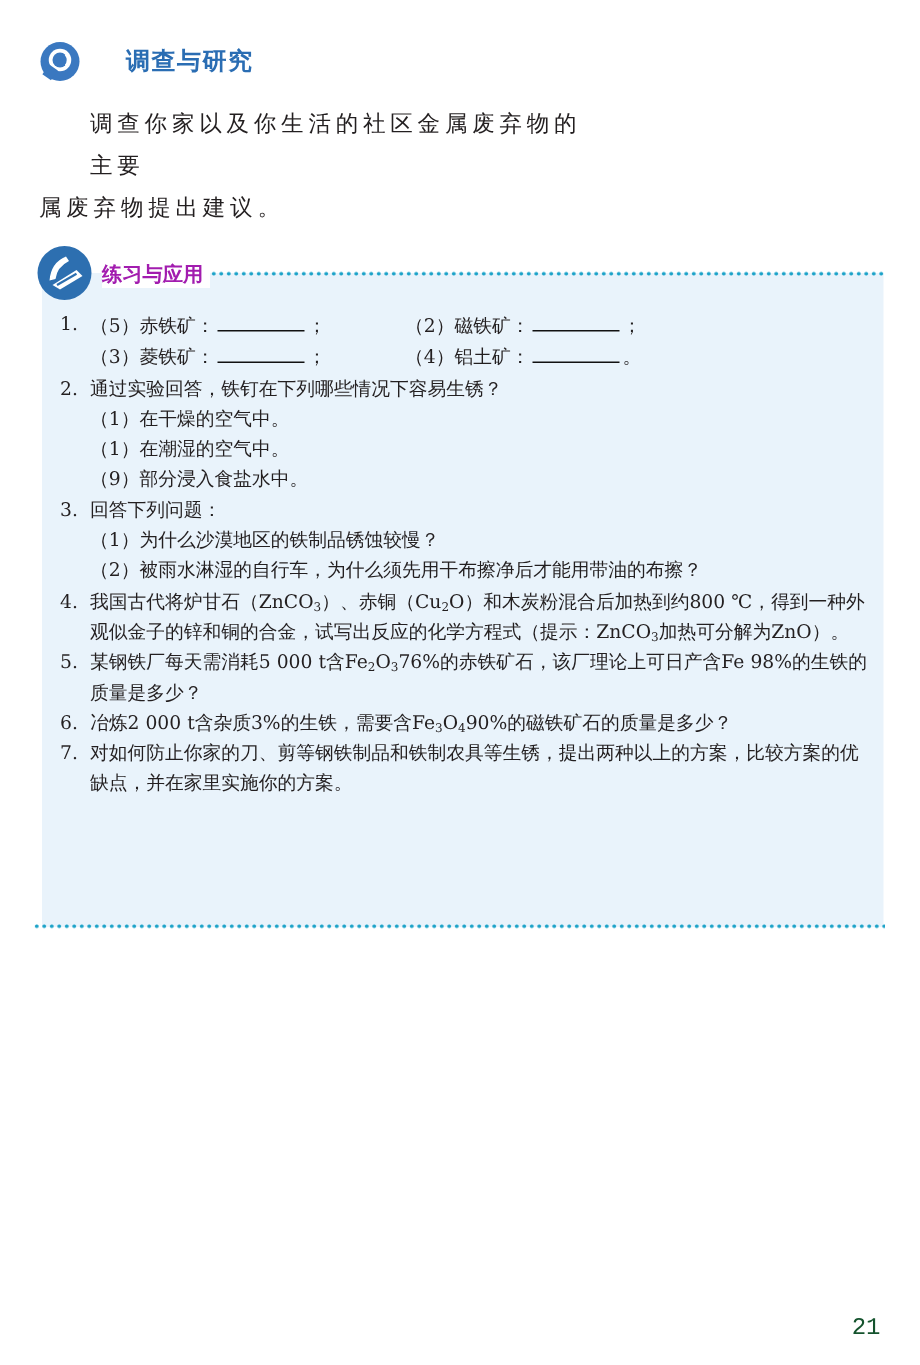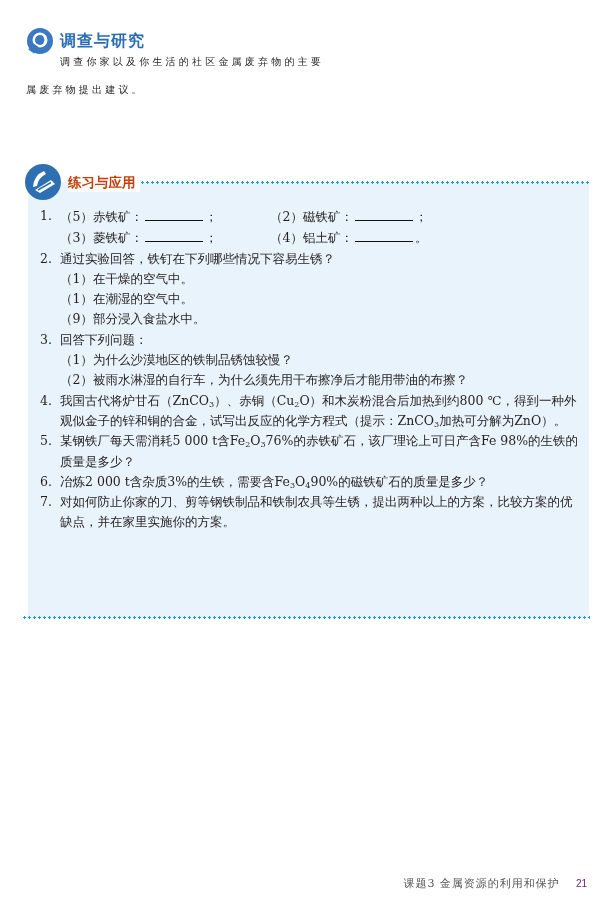--- a/index.html
+++ b/index.html
@@ -1,48 +1,48 @@
 <!DOCTYPE html>
 <html><head>
 <meta charset="utf-8">
 <style>
   html, body { margin: 0; padding: 0; background: #ffffff; }
   body { width: 613px; height: 910px; position: relative; overflow: hidden;
          font-family: "DejaVu Serif", "Liberation Serif", serif; color: #231f20; }
-  .research-header { position: absolute; left: 26px; top: 26px; height: 30px; display: flex; align-items: center; }
+  .research-header { position: absolute; left: 26px; top: 26px; height: 30px; display: flex; align-items: center; gap: 24px; }
   .research-icon { width: 28px; height: 28px; margin-right: 6px; }
   .research-title { font-family: "DejaVu Sans", "Liberation Sans", sans-serif; font-weight: bold;
                     font-size: 16px; color: #2a6db3; letter-spacing: 1px; }
-  .research-body { position: absolute; left: 26px; top: 48px; width: 372px; font-size: 10px;
+  .research-body { position: absolute; left: 26px; top: 68px; width: 372px; font-size: 15px;
                    line-height: 28px; letter-spacing: 3.2px; }
   .research-body .indent { padding-left: 34px; }
 
   .panel { position: absolute; left: 28px; top: 182px; width: 561px; height: 436px; background: #e9f3fb; }
   .dot-line { position: absolute; height: 3px;
               background-image: radial-gradient(circle, #1ba2c8 1px, transparent 1.4px);
               background-size: 5px 3px; background-repeat: repeat-x; }
   .dot-top { left: 140px; top: 181px; width: 450px; }
   .dot-bottom { left: 22px; top: 616px; width: 568px; }
 
   .practice-icon { position: absolute; left: 24px; top: 163px; width: 38px; height: 38px; }
   .practice-title { position: absolute; left: 68px; top: 174px; font-family: "DejaVu Sans", "Liberation Sans", sans-serif;
-                    font-weight: bold; font-size: 13.5px; color: #c2410c; background: #fff; padding-right: 4px; }
+                    font-weight: bold; font-size: 13.5px; color: #a21caf; background: #fff; padding-right: 4px; }
 
   .questions { position: absolute; left: 40px; top: 206px; width: 540px; font-size: 12.5px; line-height: 20.3px; }
   .q { position: relative; padding-left: 20px; }
   .q .num { position: absolute; left: 0; top: 0; }
   .sub { padding-left: 0; }
   .grid2 { display: flex; }
   .grid2 .cell { width: 210px; }
   .blank { display: inline-block; width: 58px; border-bottom: 1px solid #111; height: 14px; vertical-align: baseline; margin: 0 2px; }
   sub { font-size: 8px; vertical-align: -2px; line-height: 0; }
 
   .footer { position: absolute; right: 26px; top: 876px; display: flex; align-items: baseline; }
   .footer-label { font-size: 11px; color: #555; letter-spacing: 1px; margin-right: 16px; }
-  .page-num { font-family: Liberation Sans, sans-serif; font-size: 10px; color: #701a75; }
+  .page-num { font-family: Liberation Mono, monospace; font-size: 16px; color: #14532d; }
 </style>
 </head>
 <body>
 
 <div class="research-header">
   <svg class="research-icon" viewBox="0 0 28 28">
     <circle cx="14" cy="14" r="13" fill="#3a78c0"></circle>
     <circle cx="14" cy="13" r="7.5" fill="#ffffff"></circle>
     <circle cx="14" cy="13" r="5" fill="#3a78c0"></circle>
     <rect x="4" y="17" width="7" height="8" fill="#3a78c0" transform="rotate(35 7 21)"></rect>
@@ -111,15 +111,14 @@
     <div><span>冶炼2 000 t含杂质3%的生铁，需要含Fe</span><sub>3</sub><span>O</span><sub>4</sub><span>90%的磁铁矿石的质量是多少？</span></div>
   </div>
 
   <div class="q">
     <span class="num">7.</span>
     <div>对如何防止你家的刀、剪等钢铁制品和铁制农具等生锈，提出两种以上的方案，比较方案的优缺点，并在家里实施你的方案。</div>
   </div>
 </div>
 
 <div class="footer">
-  <span class="footer-label">课题3  金属资源的利用和保护</span>
   <span class="page-num">21</span>
 </div>
 
 </body></html>

